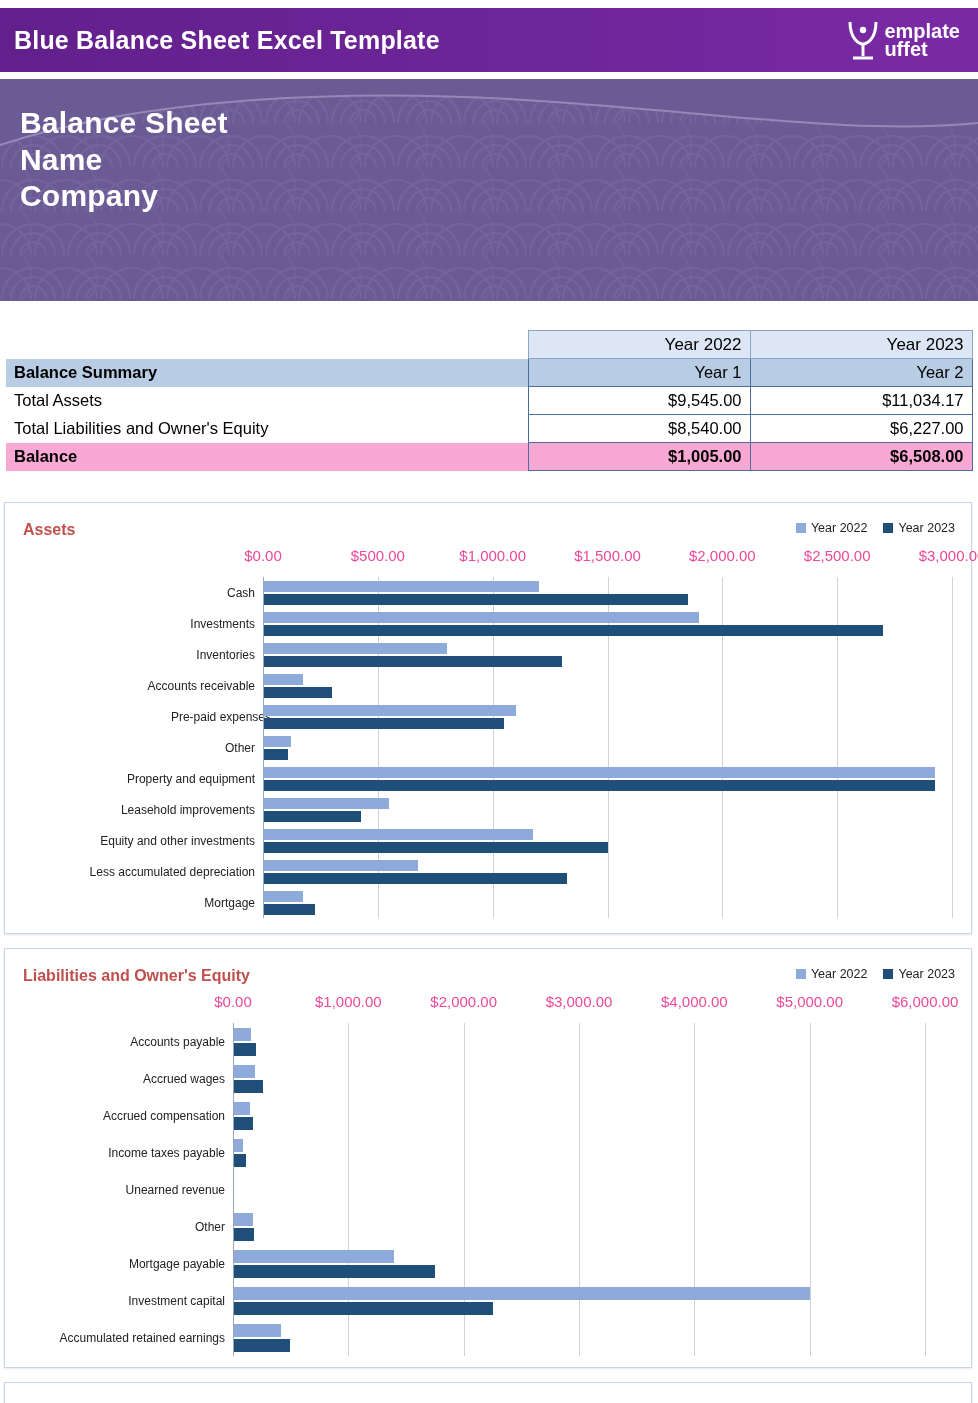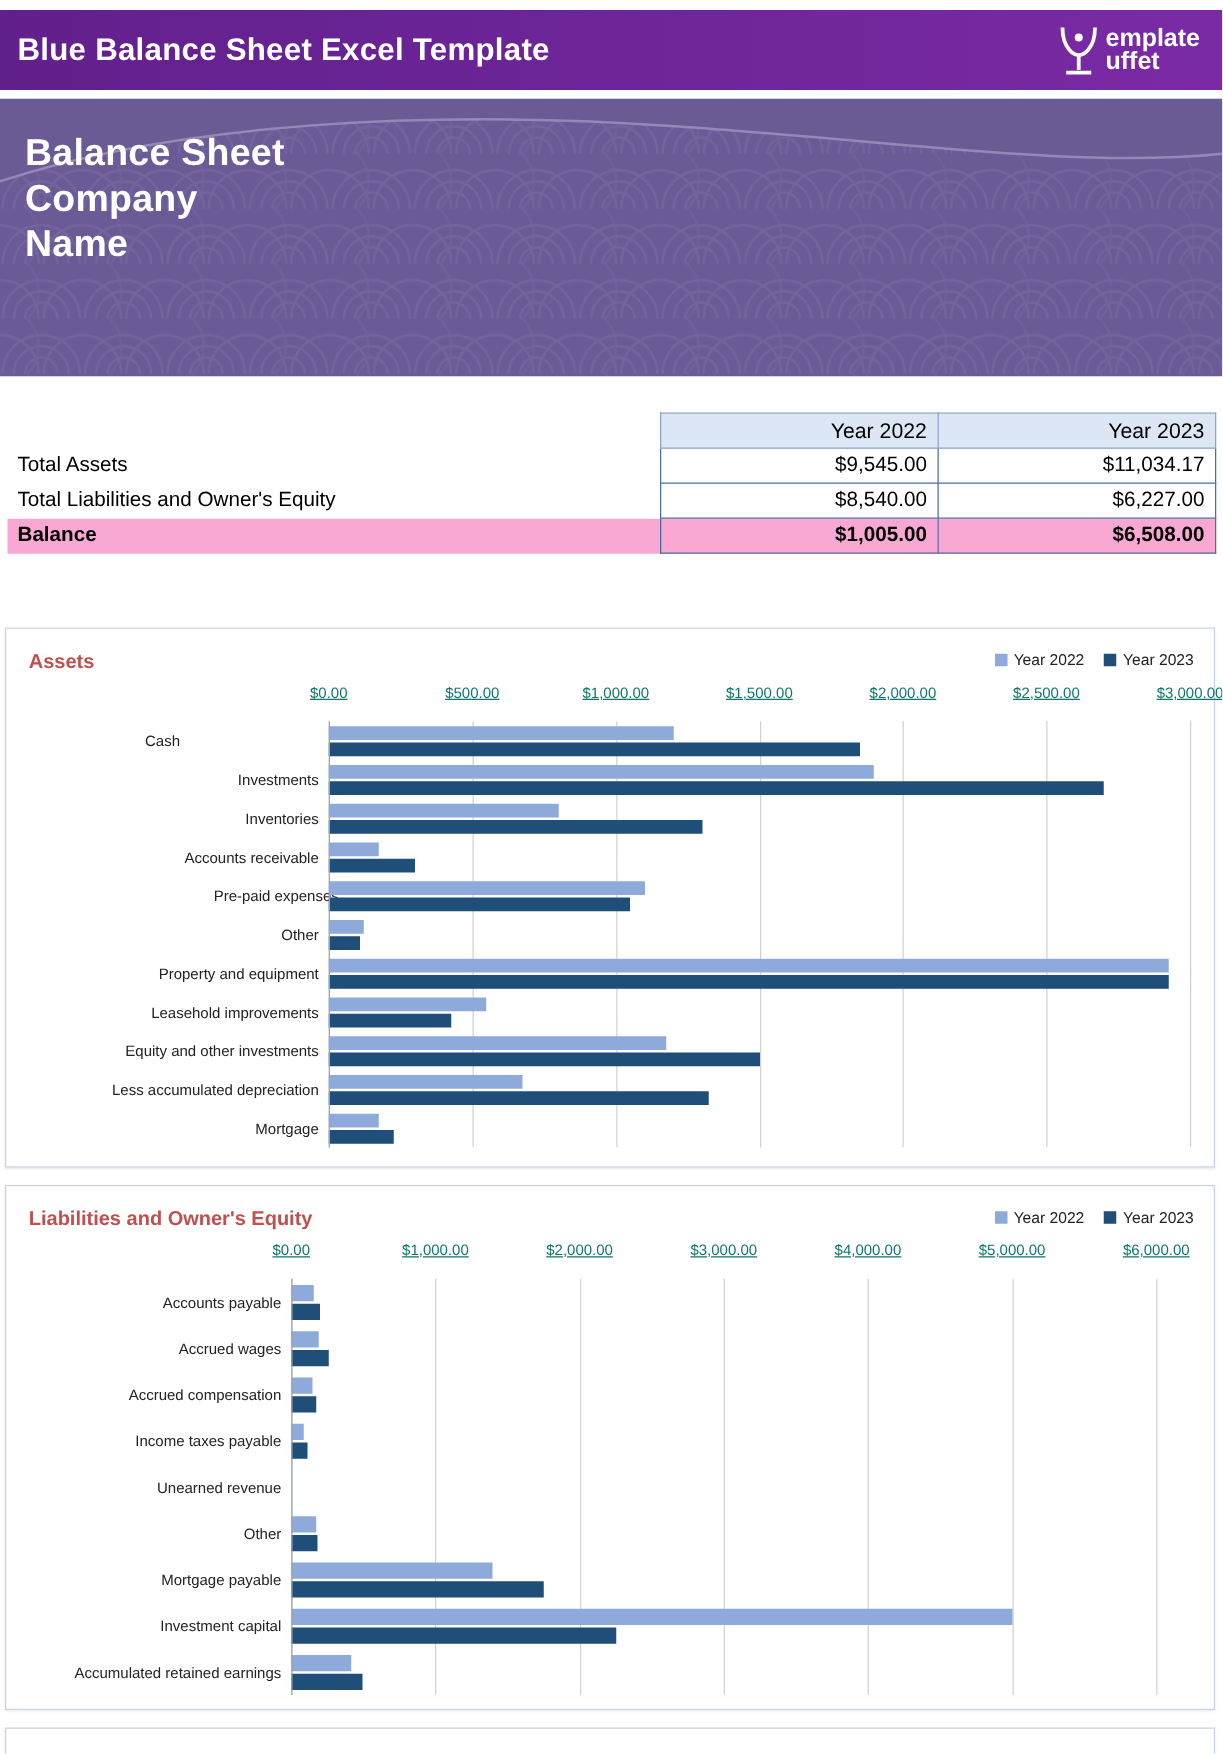--- a/index.html
+++ b/index.html
@@ -75,23 +75,22 @@
   }
   .legend {
     position: absolute; right: 16px; top: 18px;
     display: flex; gap: 16px; align-items: center; font-size: 12.5px; color: #222;
   }
   .legend-item { display: flex; align-items: center; gap: 5px; }
   .legend-swatch { width: 10px; height: 10px; display:inline-block; }
 
   .plot { position: absolute; }
   .axis-tick {
-    position: absolute; font-size: 12px; color: #0f766e; transform: translateX(-50%);
+    position: absolute; font-size: 15px; color: #ec4899; transform: translateX(-50%);
     white-space: nowrap;
-    text-decoration: underline;
   }
   .gridline { position: absolute; width: 1px; background: #d2d2d2; }
   .cat-label {
     position: absolute; font-size: 12px; color: #222; text-align: right;
     white-space: nowrap; transform: translateY(-50%);
   }
   .bar { position: absolute; }
   .bar.y1 { background: #8eaadb; }
   .bar.y2 { background: #1f4e79; }
   .baseline { position:absolute; width:1px; background:#9aa7b8; }
@@ -135,31 +134,36 @@
       </defs>
       <rect x="0" y="0" width="978" height="222" fill="#6b5b95"></rect>
       <rect x="0" y="0" width="978" height="222" fill="url(#scallop)"></rect>
     </svg>
     <svg class="hero-wave" viewBox="0 0 978 90" preserveAspectRatio="none">
       <path d="M0,66 C140,20 340,8 540,22 C720,34 860,56 978,44 L978,0 L0,0 Z" fill="#6b5b95"></path>
       <path d="M0,66 C140,20 340,8 540,22 C720,34 860,56 978,44" fill="none" stroke="#9f93c0" stroke-width="2" opacity="0.8"></path>
     </svg>
     <div class="hero-title">
       <div>Balance Sheet</div>
+      <div>Name</div>
       <div>Company</div>
-      <div>Name</div>
     </div>
   </div>
 
   <table class="summary">
     <tbody>
         <tr class="row-head">
       <td class="c-label"></td>
       <td class="c-y1">Year 2022</td>
       <td class="c-y2">Year 2023</td>
+    </tr>
+    <tr class="row-sub">
+      <td class="c-label">Balance Summary</td>
+      <td class="c-y1">Year 1</td>
+      <td class="c-y2">Year 2</td>
     </tr>
     <tr class="row-data">
       <td class="c-label">Total Assets</td>
       <td class="c-y1">$9,545.00</td>
       <td class="c-y2">$11,034.17</td>
     </tr>
     <tr class="row-data">
       <td class="c-label">Total Liabilities and Owner's Equity</td>
       <td class="c-y1">$8,540.00</td>
       <td class="c-y2">$6,227.00</td>
@@ -192,21 +196,21 @@
         <div class="axis-tick" style="left: 487.667px; top: 0px;">$1,000.00</div>
         <div class="gridline" style="left: 488px; top: 30px; height: 341px;"></div>
         <div class="axis-tick" style="left: 602.5px; top: 0px;">$1,500.00</div>
         <div class="gridline" style="left: 603px; top: 30px; height: 341px;"></div>
         <div class="axis-tick" style="left: 717.333px; top: 0px;">$2,000.00</div>
         <div class="gridline" style="left: 717px; top: 30px; height: 341px;"></div>
         <div class="axis-tick" style="left: 832.167px; top: 0px;">$2,500.00</div>
         <div class="gridline" style="left: 832px; top: 30px; height: 341px;"></div>
         <div class="axis-tick" style="left: 947px; top: 0px;">$3,000.00</div>
         <div class="gridline" style="left: 947px; top: 30px; height: 341px;"></div>
-        <div class="cat-label" style="left: 0px; width: 250px; top: 45.5px; text-align: center;">Cash</div>
+        <div class="cat-label" style="left: 0px; width: 250px; top: 45.5px;">Cash</div>
         <div class="bar y1" style="left: 258px; width: 275.6px; height: 11px; top: 33.5px;"></div>
         <div class="bar y2" style="left: 258px; width: 424.883px; height: 11px; top: 46.5px;"></div>
         <div class="cat-label" style="left: 0px; width: 250px; top: 76.5px;">Investments</div>
         <div class="bar y1" style="left: 258px; width: 436.367px; height: 11px; top: 64.5px;"></div>
         <div class="bar y2" style="left: 258px; width: 620.1px; height: 11px; top: 77.5px;"></div>
         <div class="cat-label" style="left: 0px; width: 250px; top: 107.5px;">Inventories</div>
         <div class="bar y1" style="left: 258px; width: 183.733px; height: 11px; top: 95.5px;"></div>
         <div class="bar y2" style="left: 258px; width: 298.567px; height: 11px; top: 108.5px;"></div>
         <div class="cat-label" style="left: 0px; width: 250px; top: 138.5px;">Accounts receivable</div>
         <div class="bar y1" style="left: 258px; width: 40.1917px; height: 11px; top: 126.5px;"></div>

